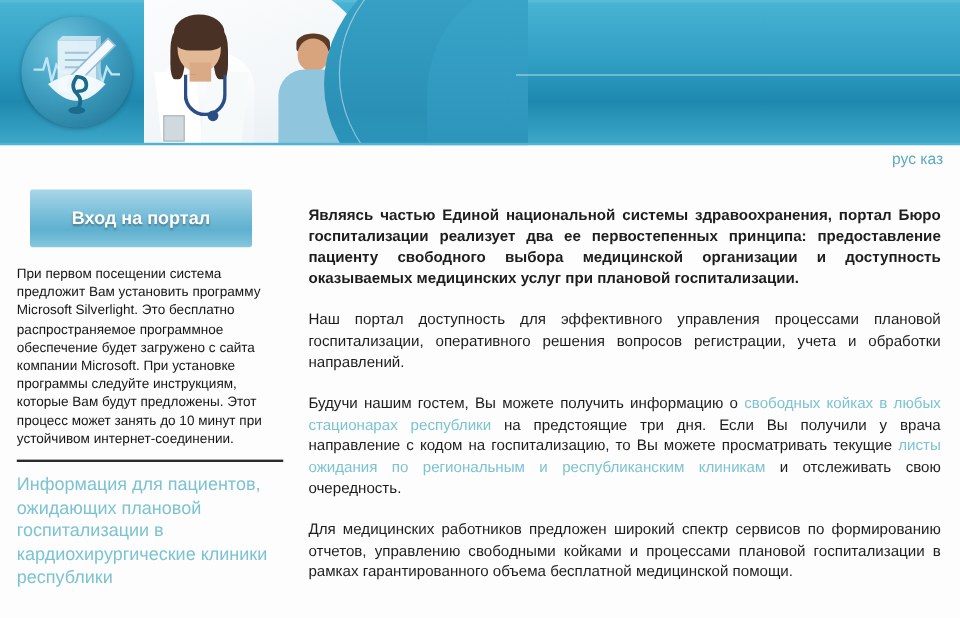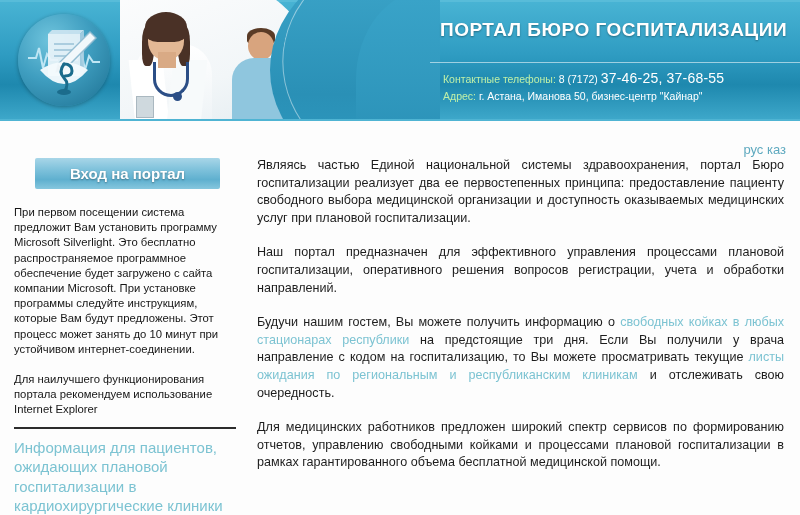--- a/index.html
+++ b/index.html
@@ -284,21 +284,20 @@
     letter-spacing: 0.2px;
   }
   .contacts-row { white-space: nowrap; }
 
   
   .langbar {
     position: absolute;
     left: 0; right: 0;
     top: 121px;
     height: 28px;
-    margin-top: 17px;
   }
   .langbar-inner {
     position: absolute;
     right: 14px;
     top: 4px;
     font-size: 13px;
     color: #5ea9bf;
   }
   .langbar a {
     color: #5ea9bf;
@@ -323,22 +322,22 @@
     position: absolute;
     left: 257px;
     top: 0;
     width: 527px;
   }
 
   
   .login-btn {
     display: block;
     width: 185px;
-    height: 31px;
-    margin: 9px 0 0 27px;
+    height: 48px;
+    margin: 9px 0 0 17px;
     border: none;
     border-radius: 2px;
     background: linear-gradient(180deg, #a8d6e8 0%, #7cc0da 40%, #5fb0cf 70%, #86c7de 100%);
     color: #ffffff;
     font-family: "Liberation Sans", sans-serif;
     font-size: 15px;
     font-weight: bold;
     text-shadow: 0 1px 2px rgba(0,0,0,0.35);
     cursor: pointer;
   }
@@ -383,21 +382,21 @@
     color: #1a1a1a;
     letter-spacing: -0.1px;
   }
   p.para {
     margin: 17px 0 0 0;
     font-size: 12.6px;
     line-height: 17.6px;
     color: #1d1d1d;
     text-align: justify;
   }
-  p.para.first { margin-top: 8px; }
+  p.para.first { margin-top: 22px; font-weight: bold; }
   a.inline-link {
     color: #7cc3d2;
     text-decoration: none;
     cursor: pointer;
   }
 </style>
 </head>
 <body>
 
 <div class="banner">
@@ -452,63 +451,50 @@
     <div class="doc-stetho-b"></div>
     <div class="doc-badge"></div>
     <div class="photo-mask"></div>
     <div class="photo-mask2"></div>
     <div class="photo-arc"></div>
   </div>
 
 
   <div class="banner-hairline"></div>
 
-  <div class="banner-title">ПОРТАЛ  БЮРО ГОСПИТАЛИЗАЦИИ</div>
-
-  <div class="contacts">
-    <div class="contacts-row">
-      <span>Контактные телефоны:</span>
-      <span class="val">8 (7172)</span>
-      <span class="val phones">37-46-25, 37-68-55</span>
-    </div>
-    <div class="contacts-row">
-      <span>Адрес:</span>
-      <span class="val">г. Астана, Иманова 50, бизнес-центр "Кайнар"</span>
-    </div>
-  </div>
+
 
   <div class="banner-botline"></div>
 </div>
 
 <div class="langbar">
   <div class="langbar-inner">
     <a href="#">рус</a>
     <a href="#">каз</a>
   </div>
 </div>
 
 <div class="page">
 
   <div class="sidebar">
     <button class="login-btn">Вход на портал</button>
 
     <p class="side-p"><span>При первом посещении система предложит Вам установить программу Microsoft Silverlight. Это </span><b>бесплатно</b><span> распространяемое программное обеспечение будет загружено с сайта компании Microsoft. При установке программы следуйте инструкциям, которые Вам будут предложены. Этот процесс может занять до 10 минут при устойчивом интернет-соединении.</span></p>
 
-    <p class="side-note">Для наилучшего функционирования портала рекомендуем использование Internet Explorer</p>
 
     <div class="side-rule"></div>
 
     <a class="side-link-block" href="#">Информация для пациентов, ожидающих плановой госпитализации в кардиохирургические клиники республики</a>
 
   </div>
 
   <div class="content">
 
     <p class="para first">Являясь частью Единой национальной системы здравоохранения, портал Бюро госпитализации реализует два ее первостепенных принципа: предоставление пациенту свободного выбора медицинской организации и доступность оказываемых медицинских услуг при плановой госпитализации.</p>
 
-    <p class="para">Наш портал предназначен для эффективного управления процессами плановой госпитализации, оперативного решения вопросов регистрации, учета и обработки направлений.</p>
+    <p class="para">Наш портал доступность для эффективного управления процессами плановой госпитализации, оперативного решения вопросов регистрации, учета и обработки направлений.</p>
 
     <p class="para"><span>Будучи нашим гостем, Вы можете получить информацию о </span><a class="inline-link" href="#">свободных койках в любых стационарах республики</a><span> на предстоящие три дня. Если Вы получили у врача направление с кодом на госпитализацию, то Вы можете просматривать текущие </span><a class="inline-link" href="#">листы ожидания по региональным и республиканским клиникам</a><span> и отслеживать свою очередность.</span></p>
 
     <p class="para">Для медицинских работников предложен широкий спектр сервисов по формированию отчетов, управлению свободными койками и процессами плановой госпитализации в рамках гарантированного объема бесплатной медицинской помощи.</p>
   </div>
 
 </div>
 
 </body></html>

